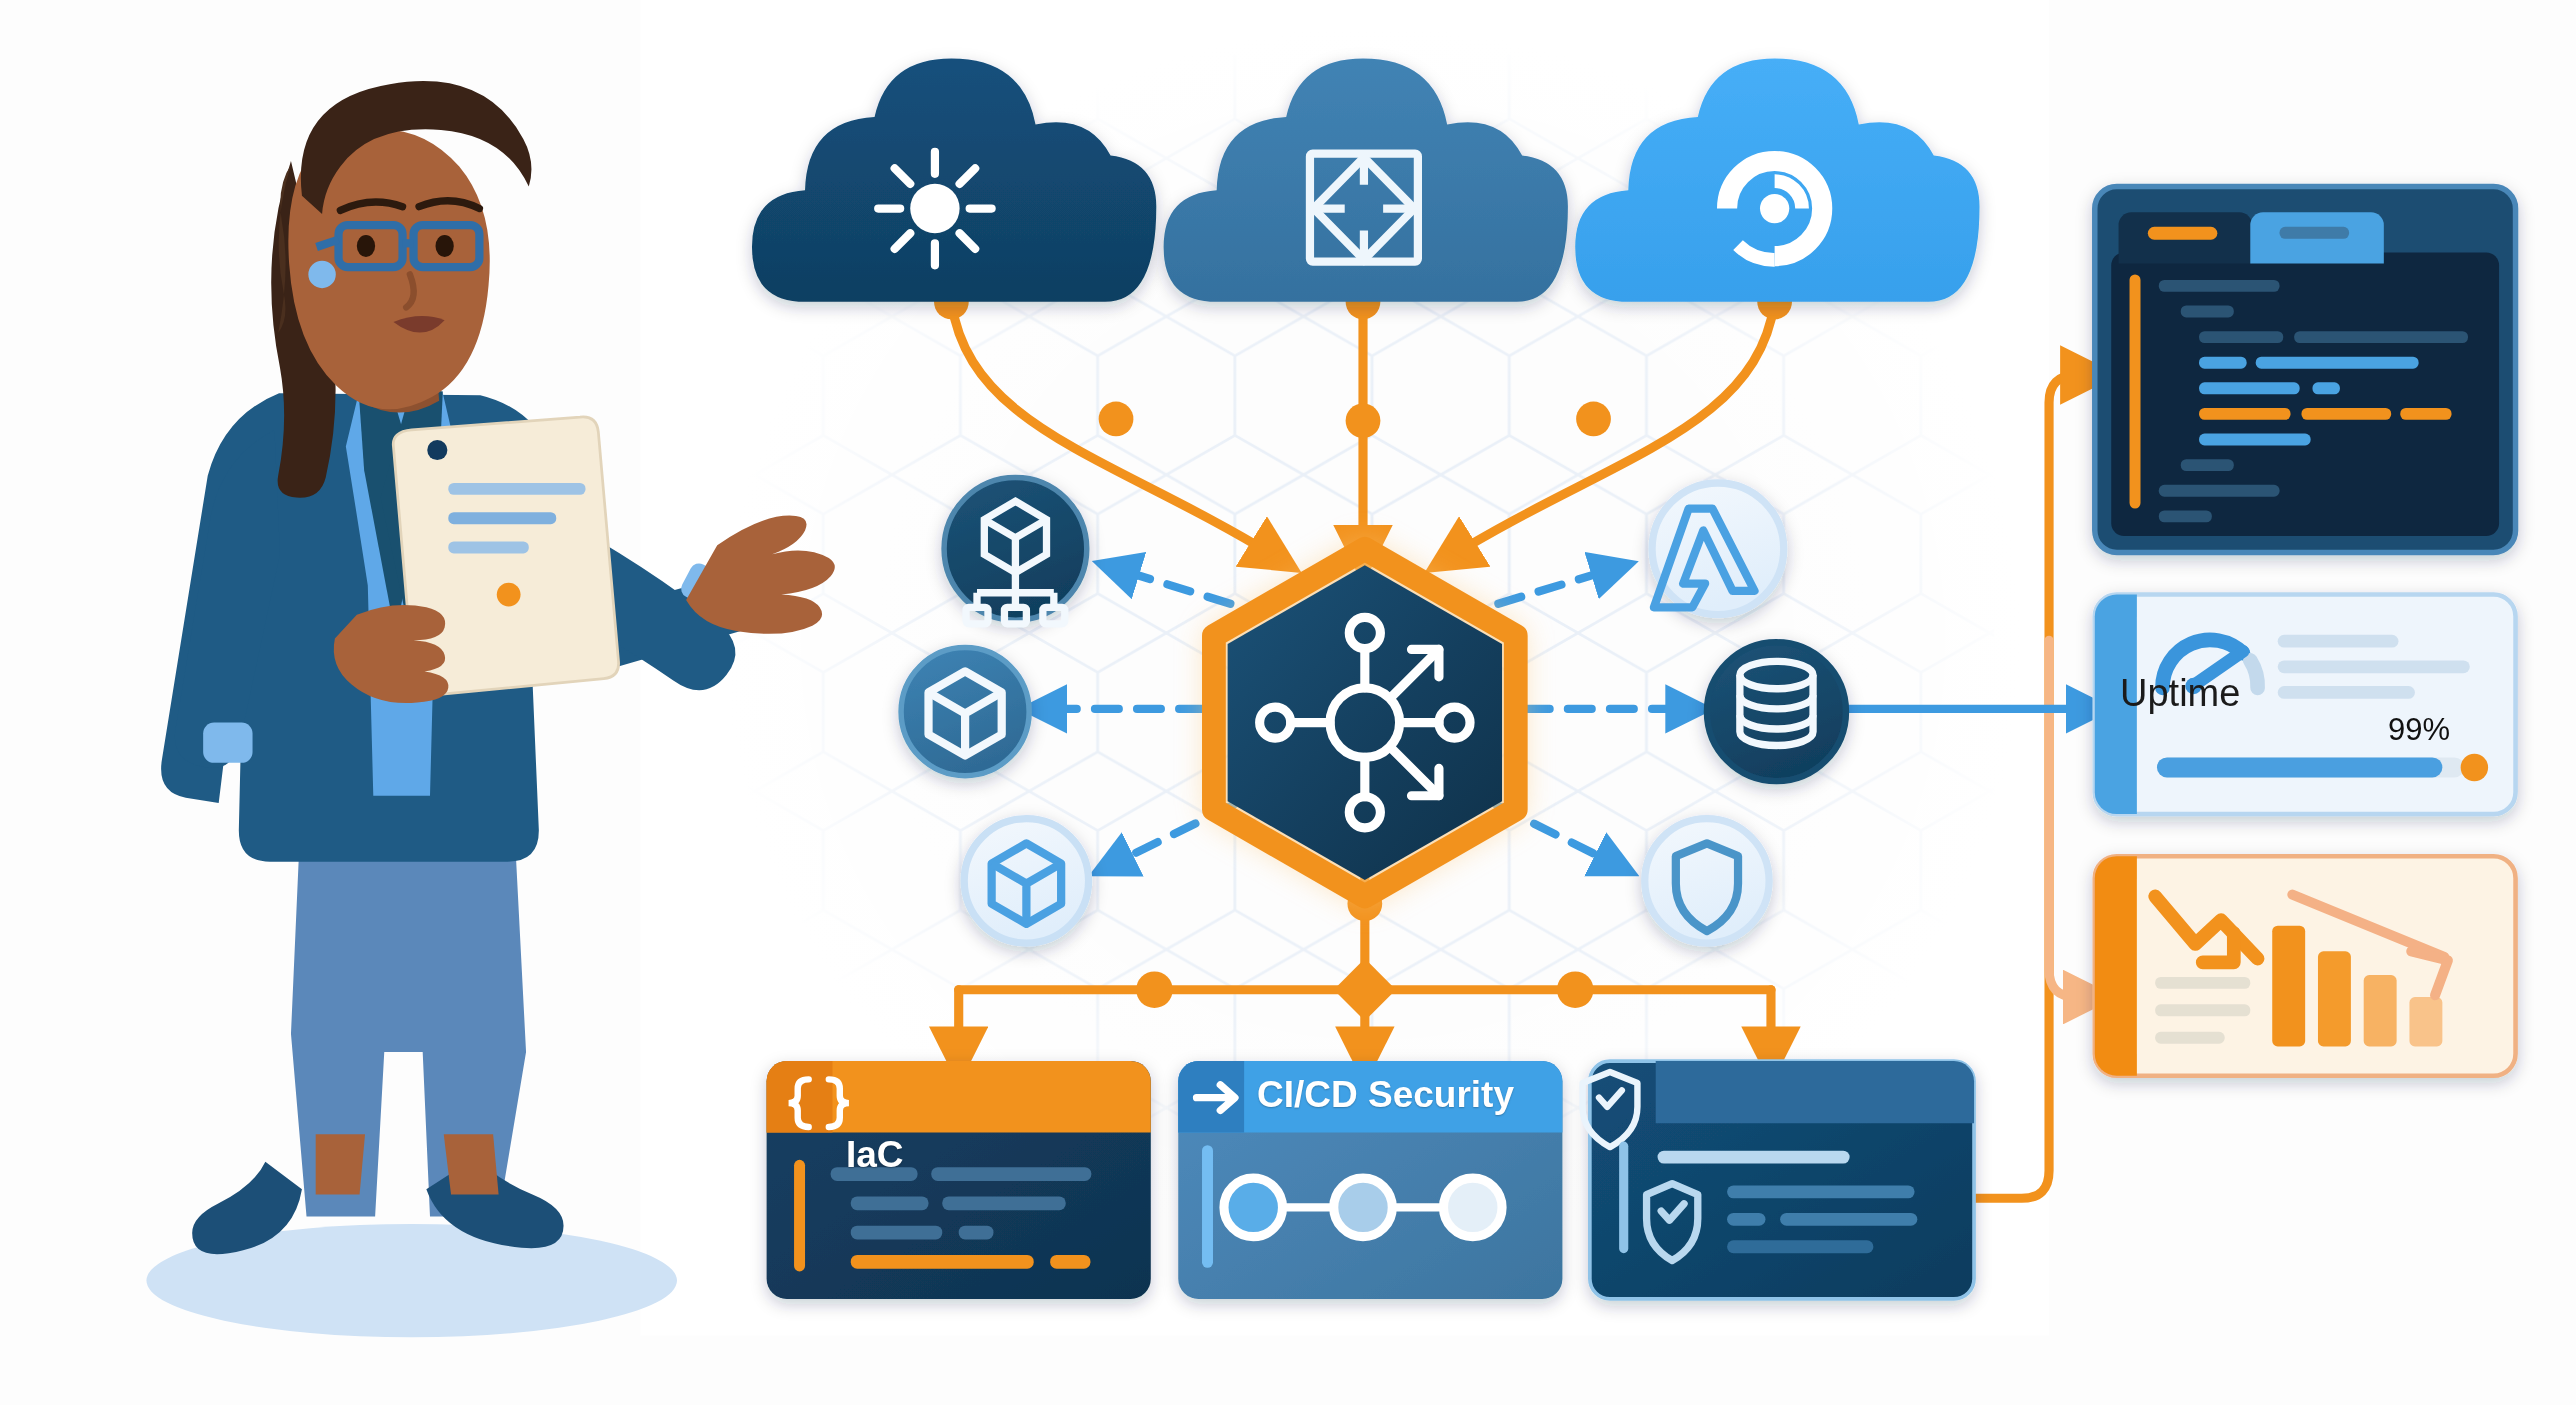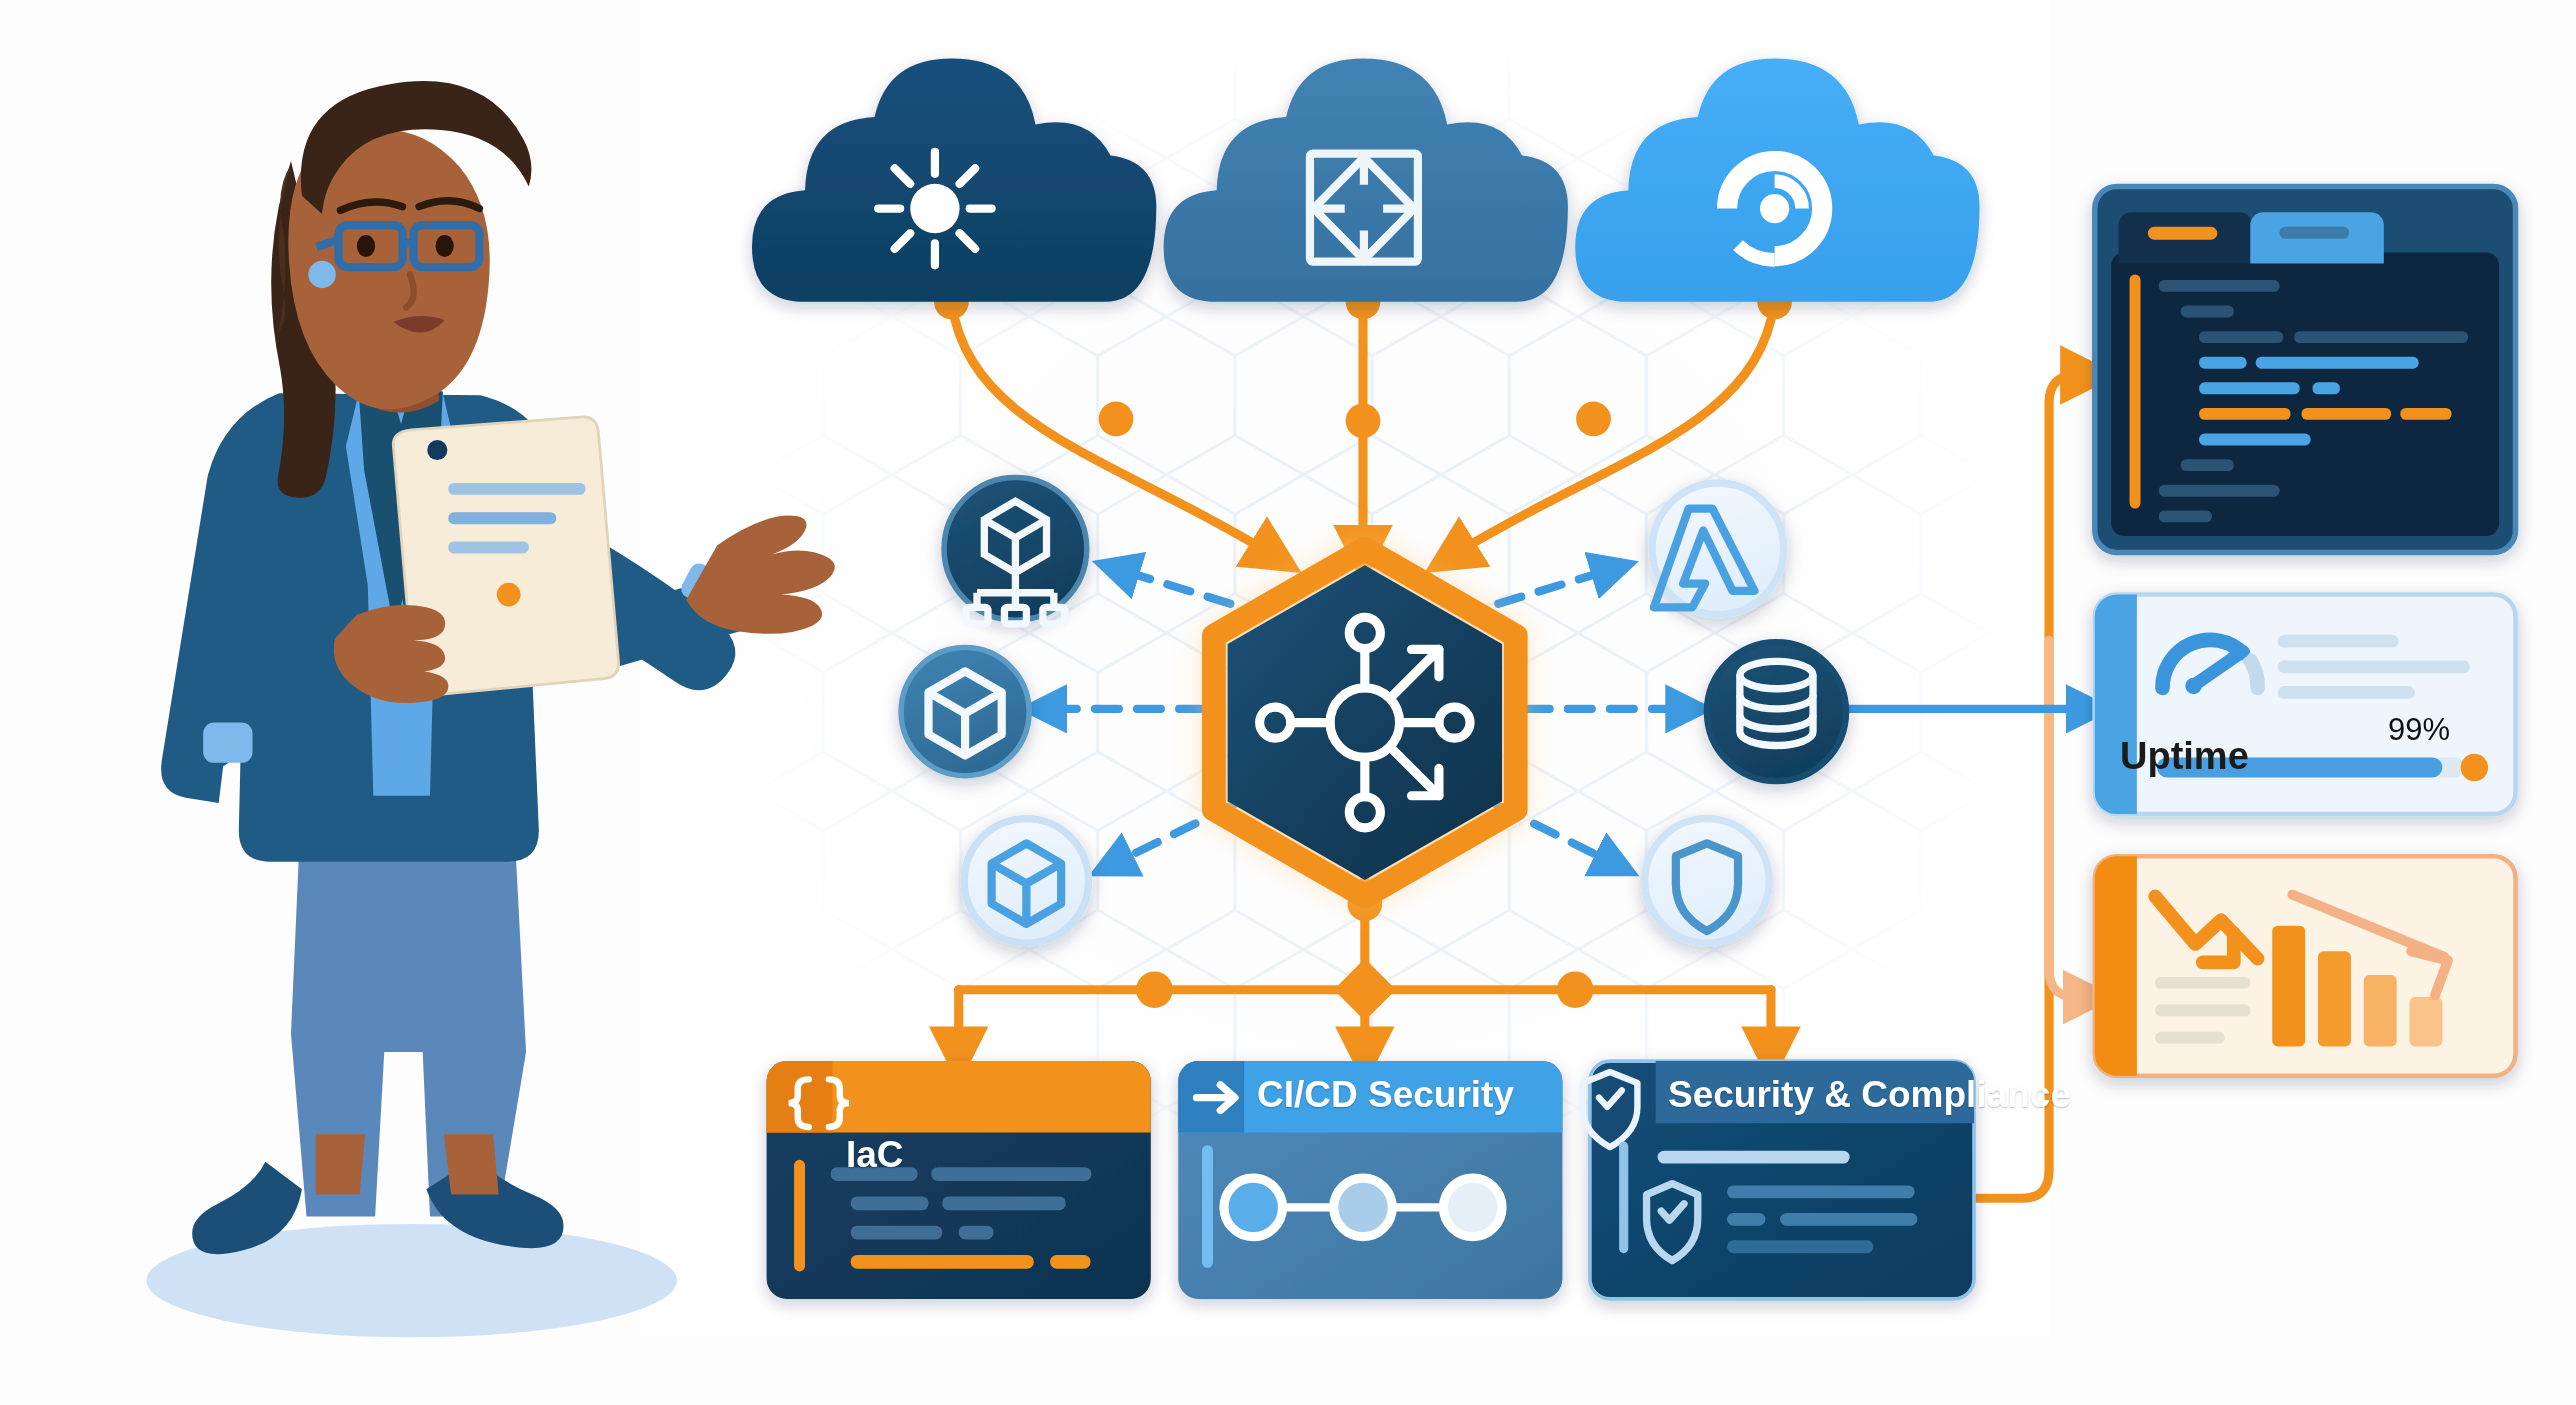--- a/index.html
+++ b/index.html
@@ -11,21 +11,21 @@
   #stage{position:absolute;inset:0;width:2576px;height:1405px;}
   .layer{position:absolute;inset:0;width:100%;height:100%;}
   svg.layer{overflow:visible;}
   .lbl{
     position:absolute;color:#ffffff;font-weight:bold;white-space:nowrap;
     text-shadow:0 0.9px 1.8px rgba(0,0,0,.25);
   }
   #iac-label{left:846px;top:1134px;font-size:37px;}
   #cicd-label{left:1257px;top:1074px;font-size:37px;}
   #sec-label{left:1668px;top:1074px;font-size:37px;}
-  #uptime-label{left:2120px;top:735px;font-size:38px;color:#1b1b1b;font-weight:bold;text-shadow:none;}
+  #uptime-label{left:2120px;top:672px;font-size:38px;color:#1b1b1b;font-weight:normal;text-shadow:none;}
   #uptime-value{left:2388px;top:712px;font-size:31px;color:#111;font-weight:normal;text-shadow:none;}
 </style>
 </head>
 <body>
 
 <div id="stage">
 
   <svg class="layer" viewBox="0 0 2816 1536">
     <defs>
       <pattern id="hexpat" width="150" height="173" patternUnits="userSpaceOnUse">
@@ -432,18 +432,17 @@
       </g>
       <g fill="none" stroke="#f4b186" stroke-width="11" stroke-linecap="round" stroke-linejoin="round">
         <path d="M2506 978 L2672 1046"></path>
         <path d="M2636 1040 l40 10 l-14 38"></path>
       </g>
     </g>
   </svg>
 
   <div class="lbl" id="iac-label">IaC</div>
   <div class="lbl" id="cicd-label">CI/CD Security</div>
-  <div class="lbl" id="sec-label">Security &amp; Compliance</div>
   <div class="lbl" id="uptime-label">Uptime</div>
   <div class="lbl" id="uptime-value">99%</div>
 
 </div>
 
 
 </body></html>

